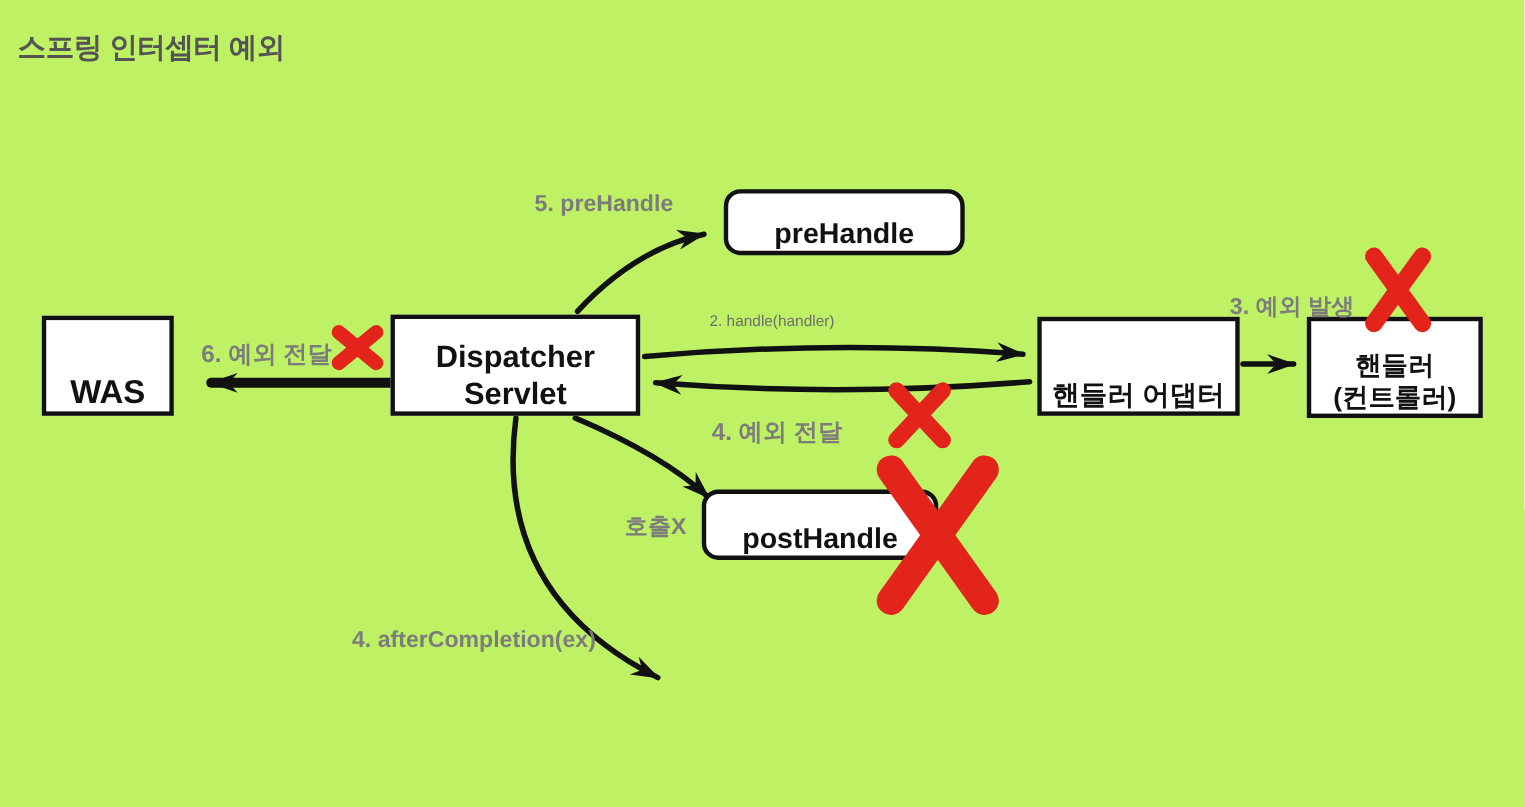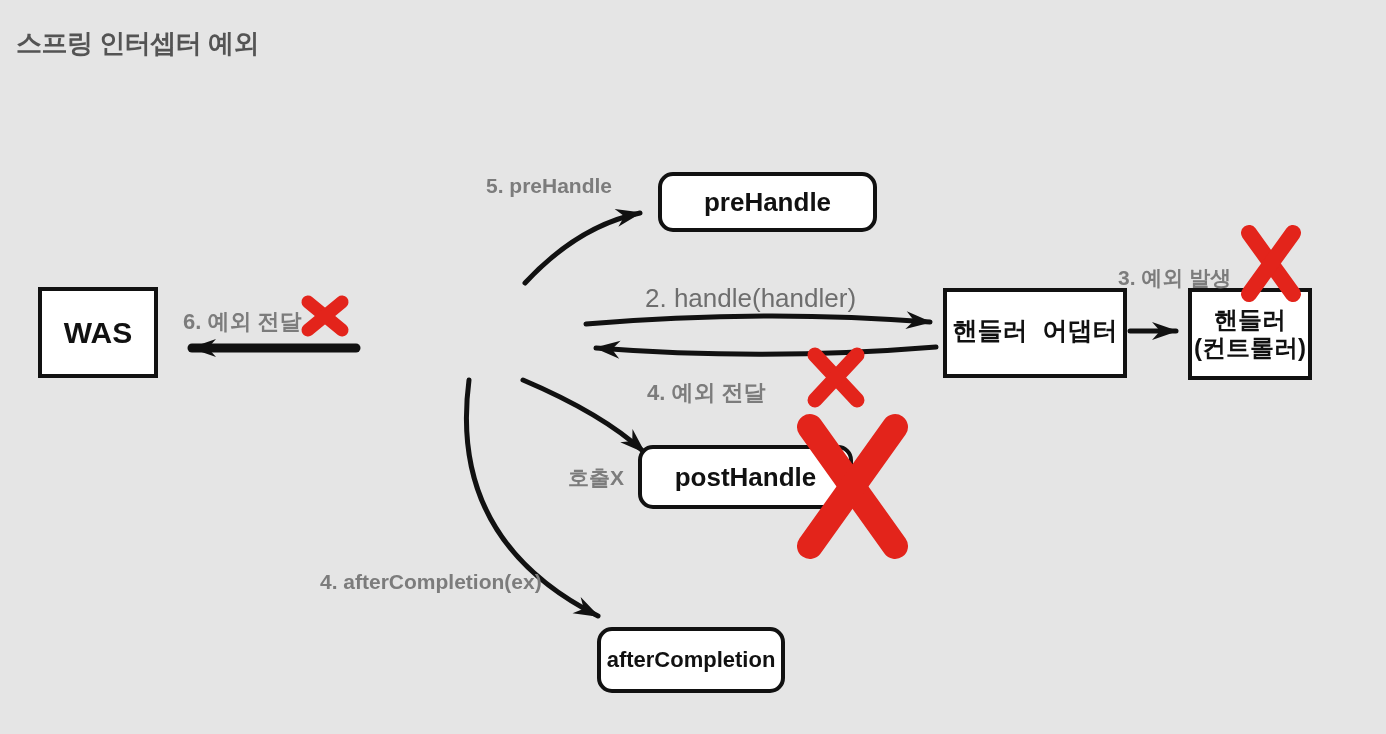--- a/index.html
+++ b/index.html
@@ -1,53 +1,53 @@
 <!DOCTYPE html>
 <html style="--accent-red: #e3241b; --ink: #111111; --label-gray: #7c7c7c; --title-gray: #545454;"><head>
 <meta charset="utf-8">
 <style>
   html,body{margin:0;padding:0;background:#ffffff;}
   #canvas{
     position:relative;width:1386px;height:734px;overflow:hidden;
-    font-family:"Liberation Sans","DejaVu Sans",sans-serif;background:#e5e5e5;
+    font-family:"Liberation Sans","DejaVu Sans",sans-serif;background:#bef264;
   }
   .page-title{
     position:absolute;left:16px;top:26px;font-size:26px;font-weight:bold;
     color:var(--title-gray);letter-spacing:-0.5px;
   }
   .arrow-layer,.x-layer{position:absolute;left:0;top:0;width:1386px;height:734px;pointer-events:none;}
   .arrow-layer{z-index:1;}
   .box-layer{position:absolute;left:0;top:0;width:1386px;height:734px;z-index:2;}
   .x-layer{z-index:3;}
   .node{
-    position:absolute;display:flex;flex-direction:column;align-items:center;justify-content:center;
+    position:absolute;display:flex;flex-direction:column;align-items:center;justify-content:flex-end;
     background:#ffffff;border:4px solid var(--ink);color:var(--ink);
     font-weight:bold;text-align:center;box-sizing:border-box;line-height:1.18;
   }
   .node.rounded{border-radius:15px;}
   .edge{stroke:var(--ink);fill:none;stroke-linecap:round;}
   .edge.sketch{stroke-width:5;}
   .edge.thick{stroke-width:9;}
   .marker-head{fill:var(--ink);}
   .edge-label{
     position:absolute;color:var(--label-gray);font-weight:bold;white-space:nowrap;z-index:2;
   }
   .edge-label.regular{font-weight:normal;color:#6e6e6e;}
   .xmark line{stroke:var(--accent-red);stroke-linecap:round;}
   
   #was-box{left:38px;top:287px;width:120px;height:91px;font-size:30px;}
   #dispatcher-box{left:355px;top:286px;width:227px;height:92px;font-size:28px;}
   #prehandle-box{left:658px;top:172px;width:219px;height:60px;font-size:26px;}
   #posthandle-box{left:638px;top:445px;width:215px;height:64px;font-size:26px;}
   #aftercompletion-box{left:597px;top:627px;width:188px;height:66px;font-size:22px;}
-  #adapter-box{left:943px;top:288px;width:184px;height:90px;font-size:25px;font-family:Liberation Mono, monospace;}
-  #handler-box{left:1188px;top:288px;width:124px;height:92px;font-size:24px;}
+  #adapter-box{left:943px;top:288px;width:184px;height:90px;font-size:25px;}
+  #handler-box{left:1188px;top:288px;width:160px;height:92px;font-size:24px;}
   
   #label-step1{left:486px;top:174px;font-size:21px;}
-  #label-step2{left:645px;top:283px;font-size:26px;text-align:center;}
+  #label-step2{left:645px;top:283px;font-size:14px;text-align:center;}
   #label-step3{left:1118px;top:264px;font-size:21px;}
   #label-step4{left:647px;top:378px;font-size:22px;}
   #label-step5{left:320px;top:570px;font-size:21px;}
   #label-step6{left:183px;top:307px;font-size:22px;}
   #label-nocall{left:568px;top:464px;font-size:21px;}
 </style>
 </head>
 <body>
 
 <div id="canvas">
@@ -66,28 +66,29 @@
     <path class="edge sketch" d="M 1130 331 L 1176 331" marker-end="url(#head)"></path>
     <path class="edge sketch" d="M 523 380 Q 603 414 644 452" marker-end="url(#head)"></path>
     <path class="edge sketch" d="M 469 380 Q 448 540 598 616" marker-end="url(#head)"></path>
     <path class="edge thick" d="M 356 348 L 192 348" marker-end="url(#head)"></path>
   </svg>
 
   <div class="box-layer">
     <div class="node" id="was-box">
       <span>WAS</span>
     </div>
+    <div class="node" id="dispatcher-box">
+      <span>Dispatcher</span>
+      <span>Servlet</span>
+    </div>
     <div class="node rounded" id="prehandle-box">
       <span>preHandle</span>
     </div>
     <div class="node rounded" id="posthandle-box">
       <span>postHandle</span>
-    </div>
-    <div class="node rounded" id="aftercompletion-box">
-      <span>afterCompletion</span>
     </div>
     <div class="node" id="adapter-box">
       <span>핸들러 어댑터</span>
     </div>
     <div class="node" id="handler-box">
       <span>핸들러</span>
       <span>(컨트롤러)</span>
     </div>
 
     <div class="edge-label" id="label-step1">5. preHandle</div>

